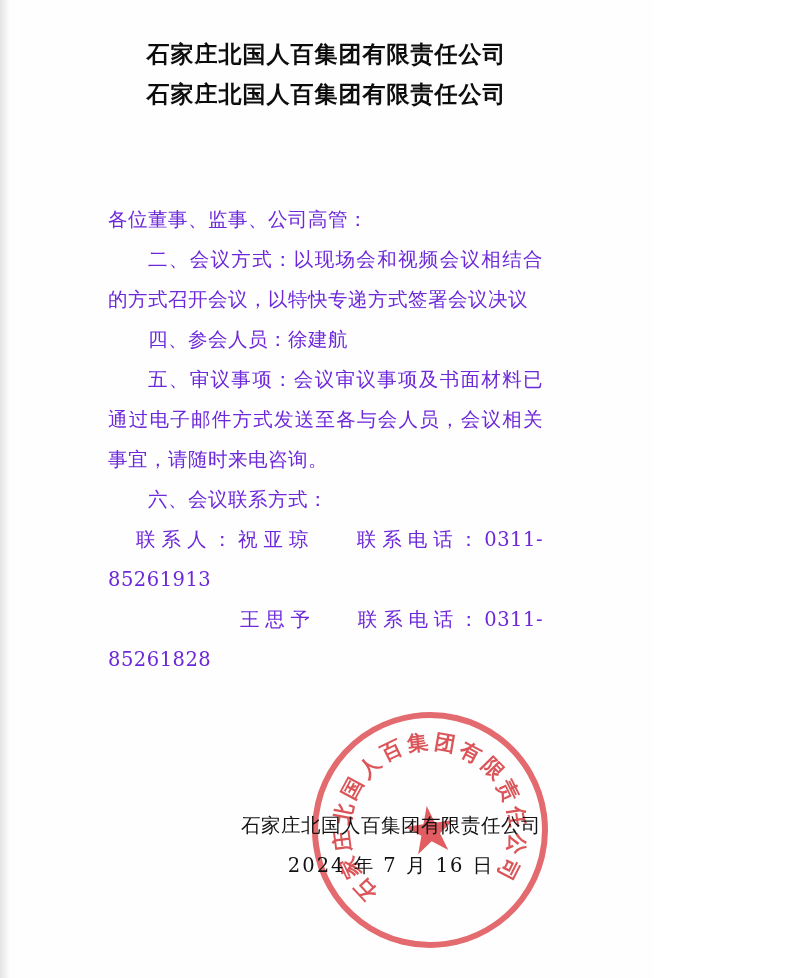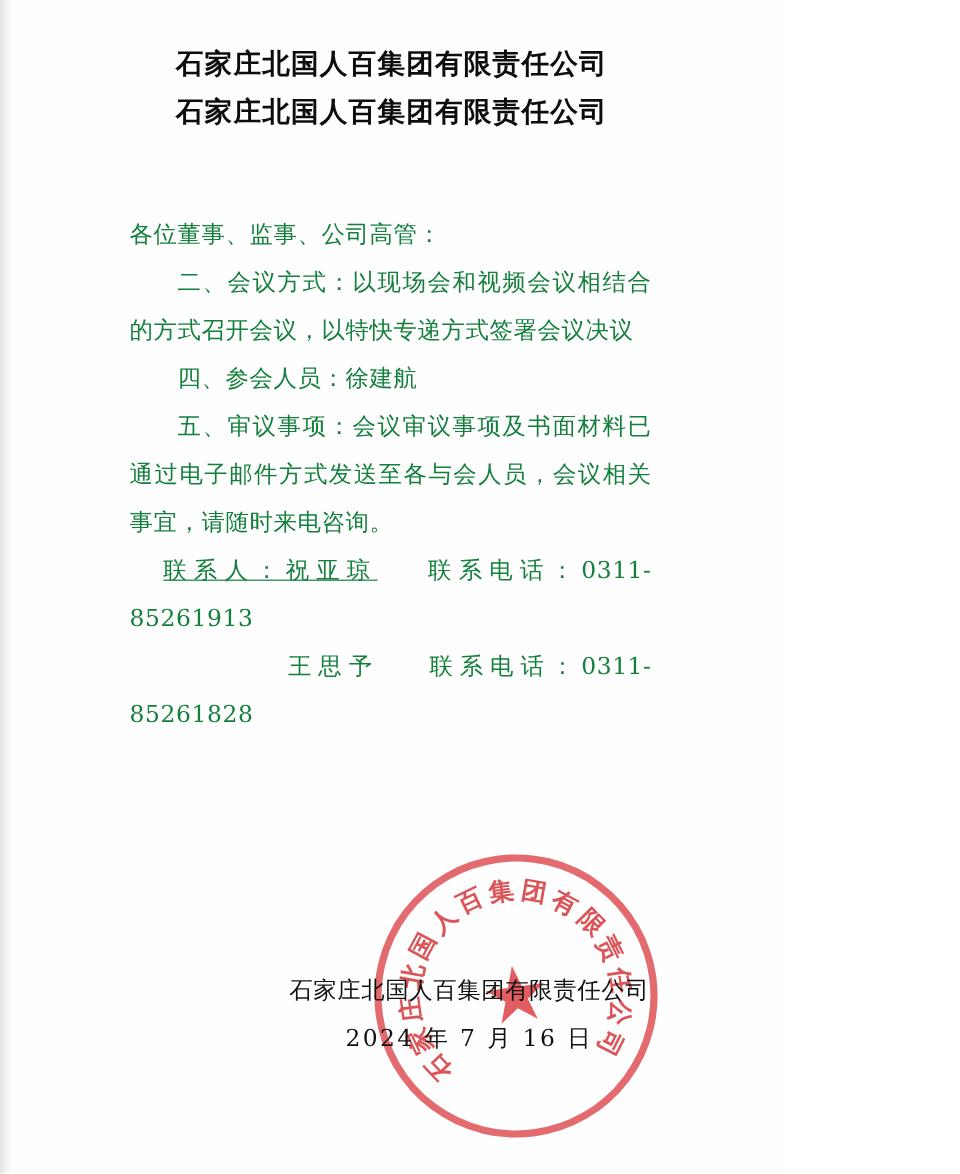--- a/index.html
+++ b/index.html
@@ -27,36 +27,35 @@
   }
   .title-line {
     font-family: "DejaVu Sans", "Liberation Sans", sans-serif;
     font-weight: bold;
     font-size: 23px;
     letter-spacing: 1px;
     line-height: 40px;
     color: #0d0d0d;
   }
   .body-block {
-    margin-top: 62px;
+    margin-top: 86px;
     padding: 0 110px 0 108px;
     font-size: 19.5px;
     line-height: 40px;
-    color: #15803d;
+    color: #6d28d9;
     letter-spacing: 0.5px;
   }
   .para {
     margin: 0;
     text-align: justify;
   }
   .indent-1 { text-indent: 40px; }
   .indent-2 { text-indent: 40px; }
   .contact-indent {
     padding-left: 28px;
-    text-decoration: underline;
   }
   .contact-indent-2 {
     padding-left: 132px;
   }
   .sign-block {
     position: absolute;
     right: 112px;
     bottom: 92px;
     text-align: center;
     font-size: 19.5px;
@@ -144,20 +143,21 @@
   <div class="title-block">
     <div class="title-line">石家庄北国人百集团有限责任公司</div>
     <div class="title-line">石家庄北国人百集团有限责任公司</div>
   </div>
 
   <div class="body-block">
     <p class="para">各位董事、监事、公司高管：</p>
     <p class="para indent-2">二、会议方式：以现场会和视频会议相结合的方式召开会议，以特快专递方式签署会议决议</p>
     <p class="para indent-2">四、参会人员：徐建航</p>
     <p class="para indent-2">五、审议事项：会议审议事项及书面材料已通过电子邮件方式发送至各与会人员，会议相关事宜，请随时来电咨询。</p>
+    <p class="para indent-2">六、会议联系方式：</p>
 
     <p class="para">
       <span class="contact-indent">联系人：祝亚琼</span>
       <span style="padding-left:30px">联系电话：0311-85261913</span>
     </p>
     <p class="para">
       <span class="contact-indent-2">王思予</span>
       <span style="padding-left:30px">联系电话：0311-85261828</span>
     </p>
   </div>

